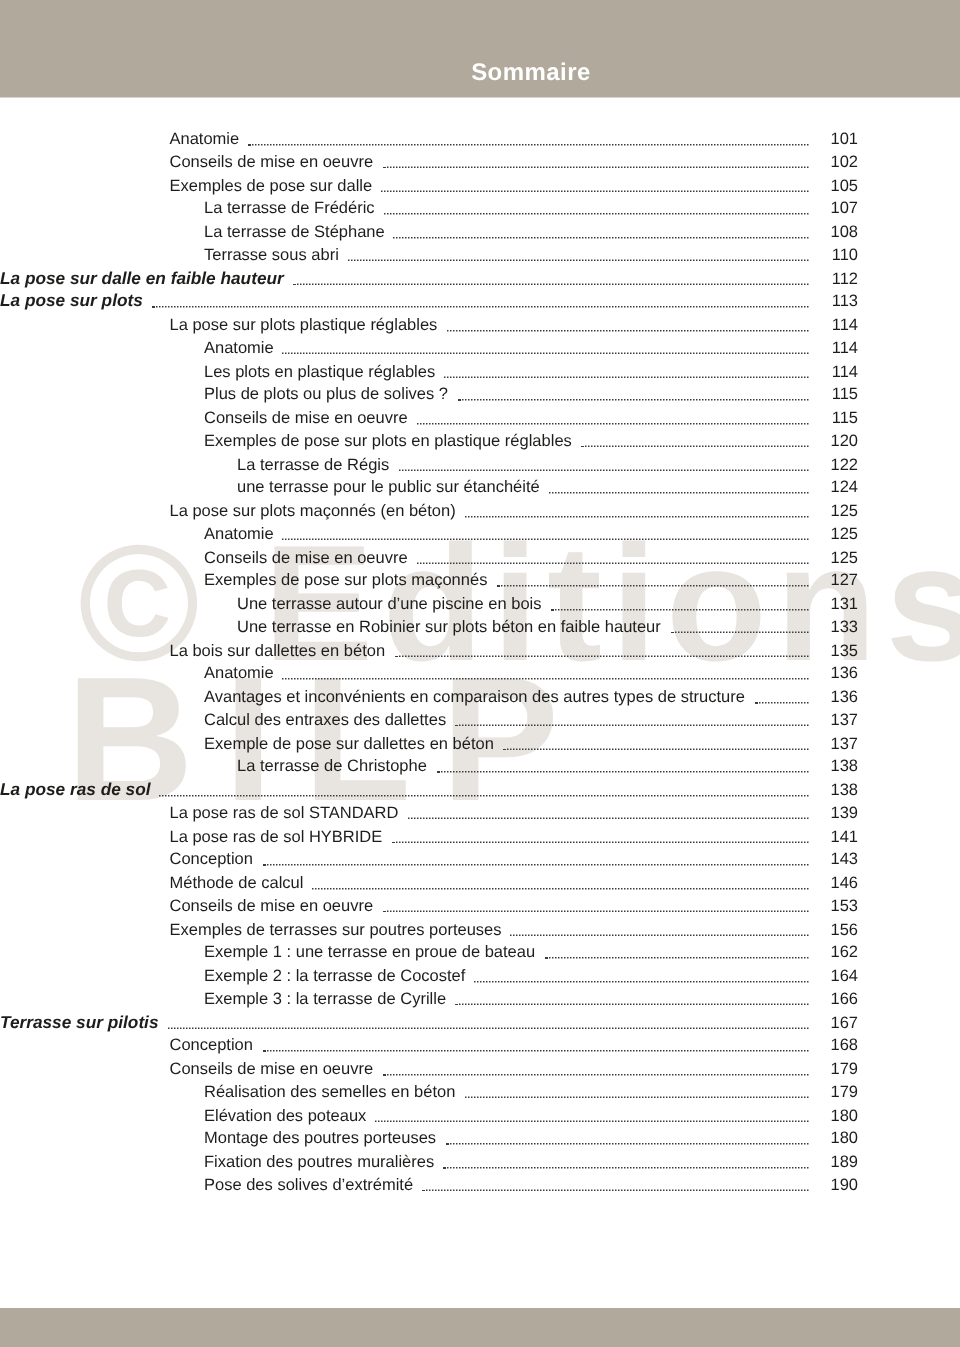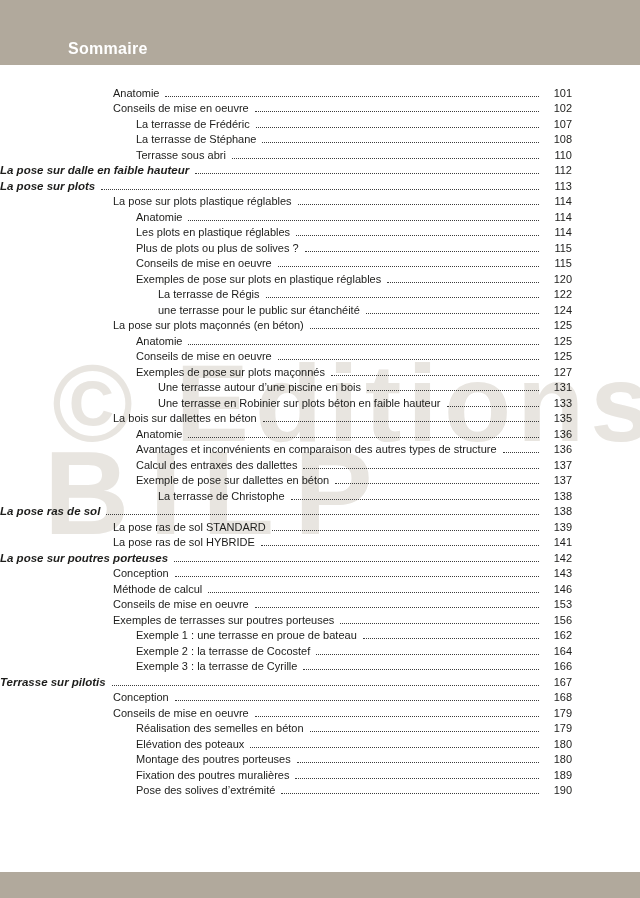--- a/index.html
+++ b/index.html
@@ -13,20 +13,21 @@
   }
 
   
   .header-bar {
     position: absolute;
     top: 0; left: 0; right: 0;
     height: 65px;
     background: var(--band, #b1a99c);
     display: flex;
     align-items: flex-end;
+    justify-content: center;
   }
   .header-title {
     color: var(--header_title, #ffffff);
     font-size: 16px;
     font-weight: 700;
     letter-spacing: 0.3px;
     padding: 0 0 8px 68px;
     line-height: 1;
   }
 
@@ -124,20 +125,25 @@
       <div class="toc-row lvl1">
     <span class="toc-label">Anatomie</span>
     <span class="toc-leader"></span>
     <span class="toc-page">101</span>
   </div>
       <div class="toc-row lvl1">
     <span class="toc-label">Conseils de mise en oeuvre</span>
     <span class="toc-leader"></span>
     <span class="toc-page">102</span>
   </div>
+      <div class="toc-row lvl1">
+    <span class="toc-label">Exemples de pose sur dalle</span>
+    <span class="toc-leader"></span>
+    <span class="toc-page">105</span>
+  </div>
       <div class="toc-row lvl2">
     <span class="toc-label">La terrasse de Frédéric</span>
     <span class="toc-leader"></span>
     <span class="toc-page">107</span>
   </div>
       <div class="toc-row lvl2">
     <span class="toc-label">La terrasse de Stéphane</span>
     <span class="toc-leader"></span>
     <span class="toc-page">108</span>
   </div>
@@ -264,25 +270,20 @@
       <div class="toc-row lvl1">
     <span class="toc-label">La pose ras de sol STANDARD</span>
     <span class="toc-leader"></span>
     <span class="toc-page">139</span>
   </div>
       <div class="toc-row lvl1">
     <span class="toc-label">La pose ras de sol HYBRIDE</span>
     <span class="toc-leader"></span>
     <span class="toc-page">141</span>
   </div>
-      <div class="toc-row lvl0 chapter">
-    <span class="toc-label">La pose sur poutres porteuses</span>
-    <span class="toc-leader"></span>
-    <span class="toc-page">142</span>
-  </div>
       <div class="toc-row lvl1">
     <span class="toc-label">Conception</span>
     <span class="toc-leader"></span>
     <span class="toc-page">143</span>
   </div>
       <div class="toc-row lvl1">
     <span class="toc-label">Méthode de calcul</span>
     <span class="toc-leader"></span>
     <span class="toc-page">146</span>
   </div>

